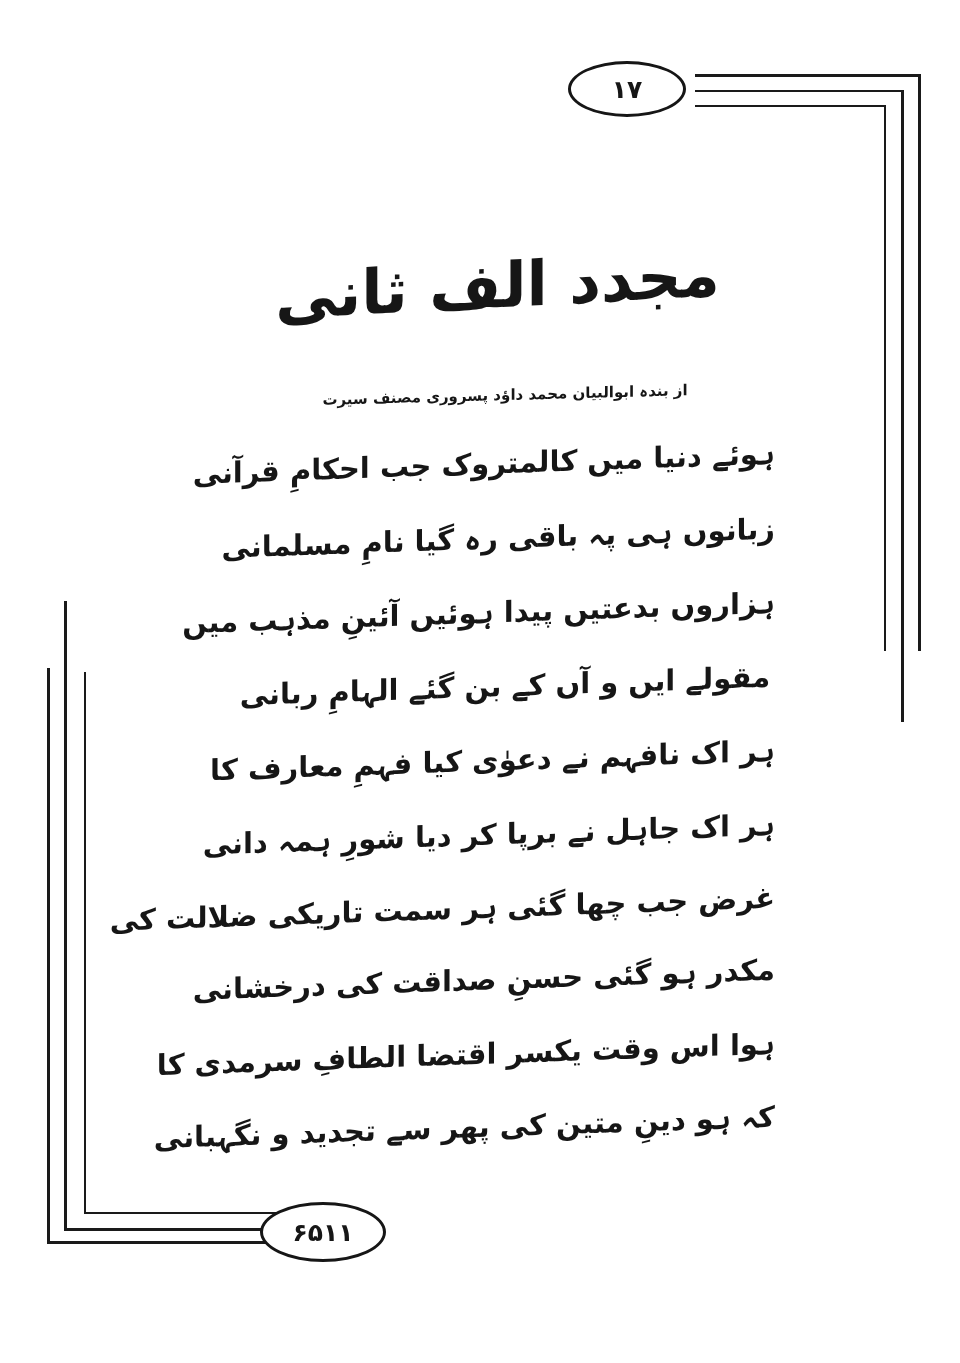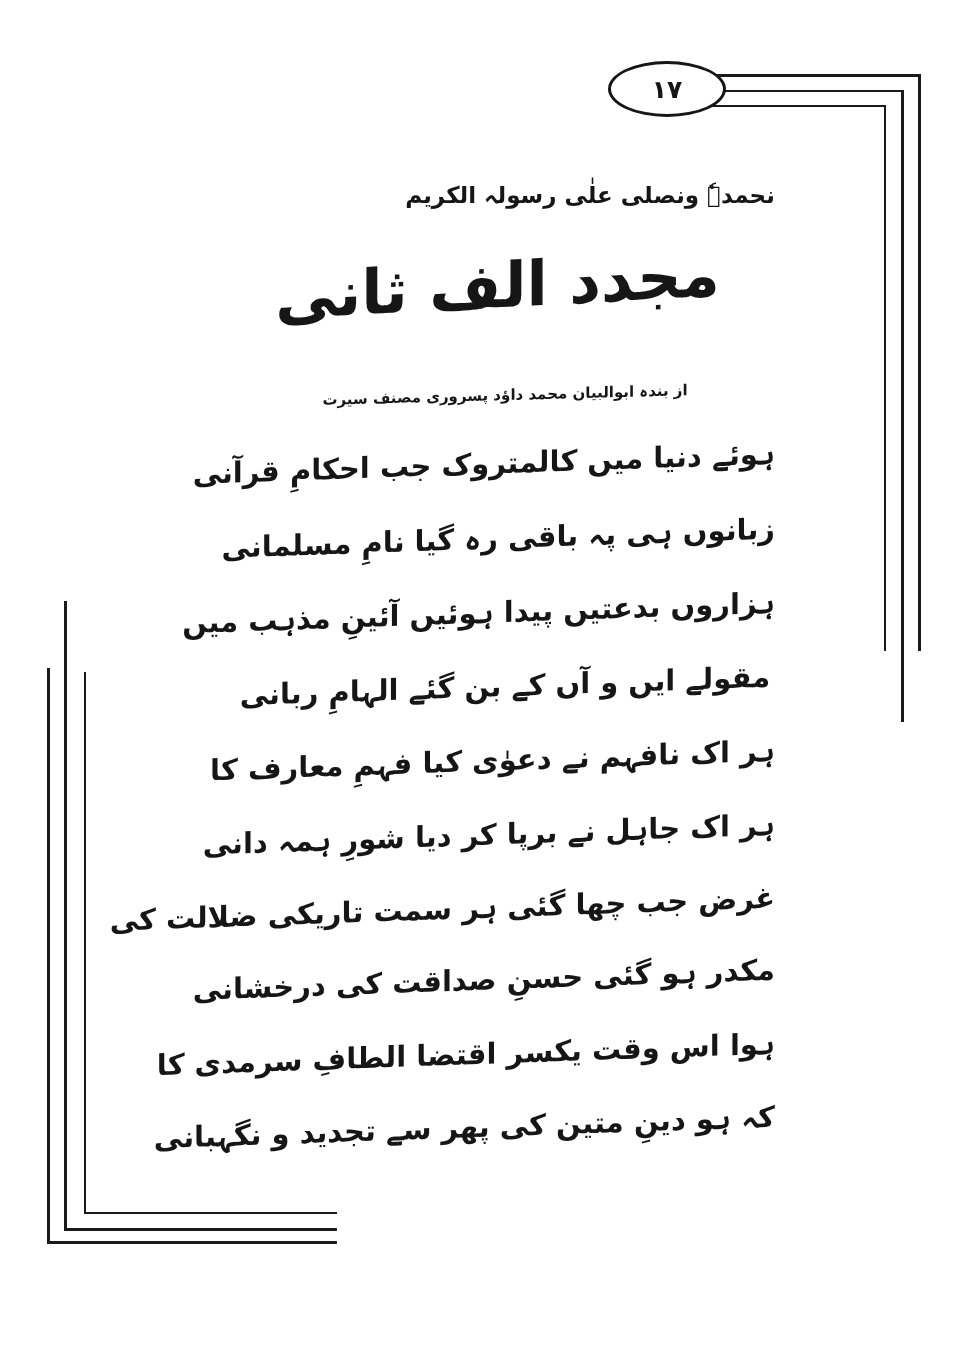--- a/index.html
+++ b/index.html
@@ -33,21 +33,21 @@
     display: flex;
     align-items: center;
     justify-content: center;
   }
   .oval span {
     font-size: 25px;
     font-weight: bold;
     letter-spacing: 2px;
     line-height: 1;
   }
-  .oval-top    { left: 608px; top: 61px;   width: 112px; height: 50px; }
+  .oval-top    { left: 568px; top: 61px;   width: 112px; height: 50px; }
   .oval-bottom { left: 260px; top: 1202px; width: 120px; height: 54px; }
 
   
   .txt {
     position: absolute;
     text-align: center;
     direction: rtl;
     white-space: nowrap;
     font-weight: bold;
   }
@@ -106,22 +106,24 @@
   <div class="rule" style="left:47px; top:668px; width:3px; height:576px;"></div>
   <div class="rule" style="left:64px; top:601px; width:3px; height:630px;"></div>
   <div class="rule" style="left:84px; top:672px; width:2px; height:542px;"></div>
   <div class="rule" style="left:47px; top:1241px; width:290px; height:3px;"></div>
   <div class="rule" style="left:64px; top:1228px; width:273px; height:3px;"></div>
   <div class="rule" style="left:84px; top:1212px; width:253px; height:2px;"></div>
 
   <div class="oval oval-top">
     <span>۱۷</span>
   </div>
+  <div class="oval oval-bottom">
+    <span>۶۵۱۱</span>
+  </div>
 
-  <div class="txt tahmid">نحمدہٗ ونصلی علٰی رسولہ الکریم</div>
   <div class="txt main-title">مجدد الف ثانی</div>
   <div class="txt byline">از بندہ ابوالبیان محمد داؤد پسروری مصنف سیرت</div>
 
   <div class="poem">
     <div class="verse v0">ہوئے دنیا میں کالمتروک جب احکامِ قرآنی</div>
     <div class="verse v1">زبانوں ہی پہ باقی رہ گیا نامِ مسلمانی</div>
     <div class="verse v2">ہزاروں بدعتیں پیدا ہوئیں آئینِ مذہب میں</div>
     <div class="verse v3">مقولے ایں و آں کے بن گئے الہامِ ربانی</div>
     <div class="verse v4">ہر اک نافہم نے دعوٰی کیا فہمِ معارف کا</div>
     <div class="verse v5">ہر اک جاہل نے برپا کر دیا شورِ ہمہ دانی</div>

